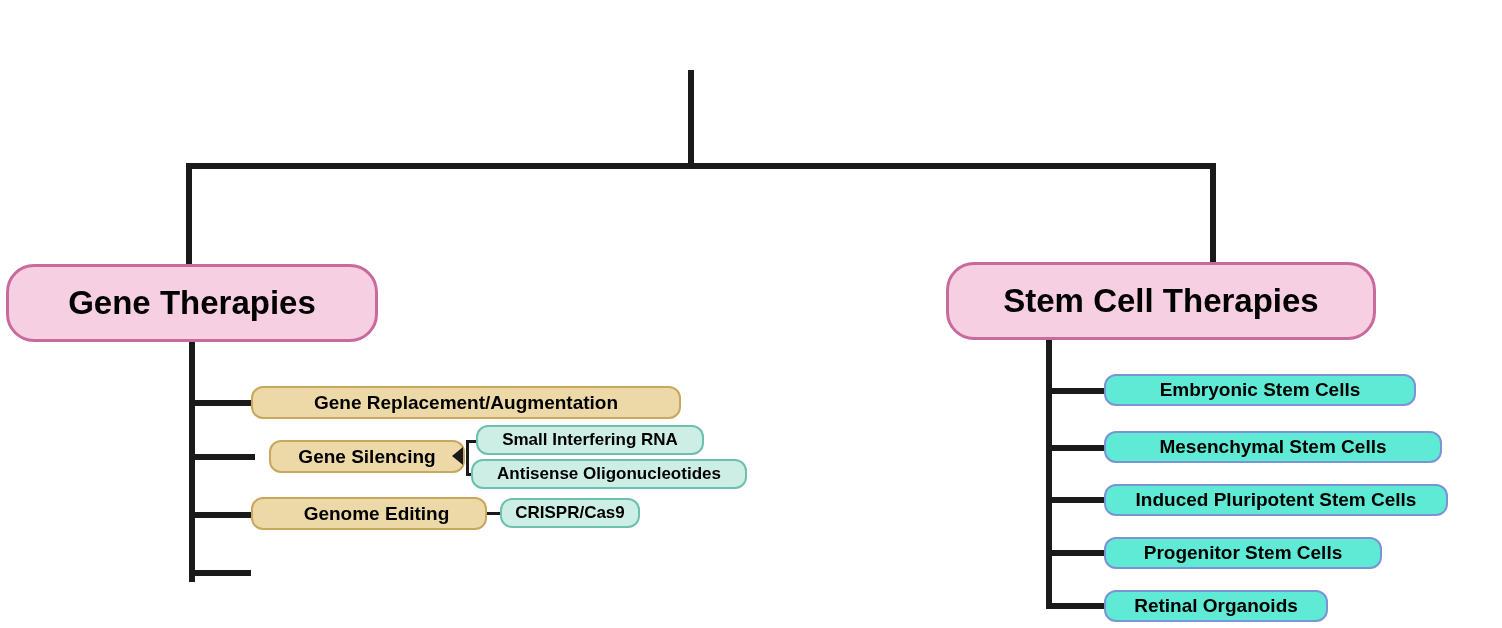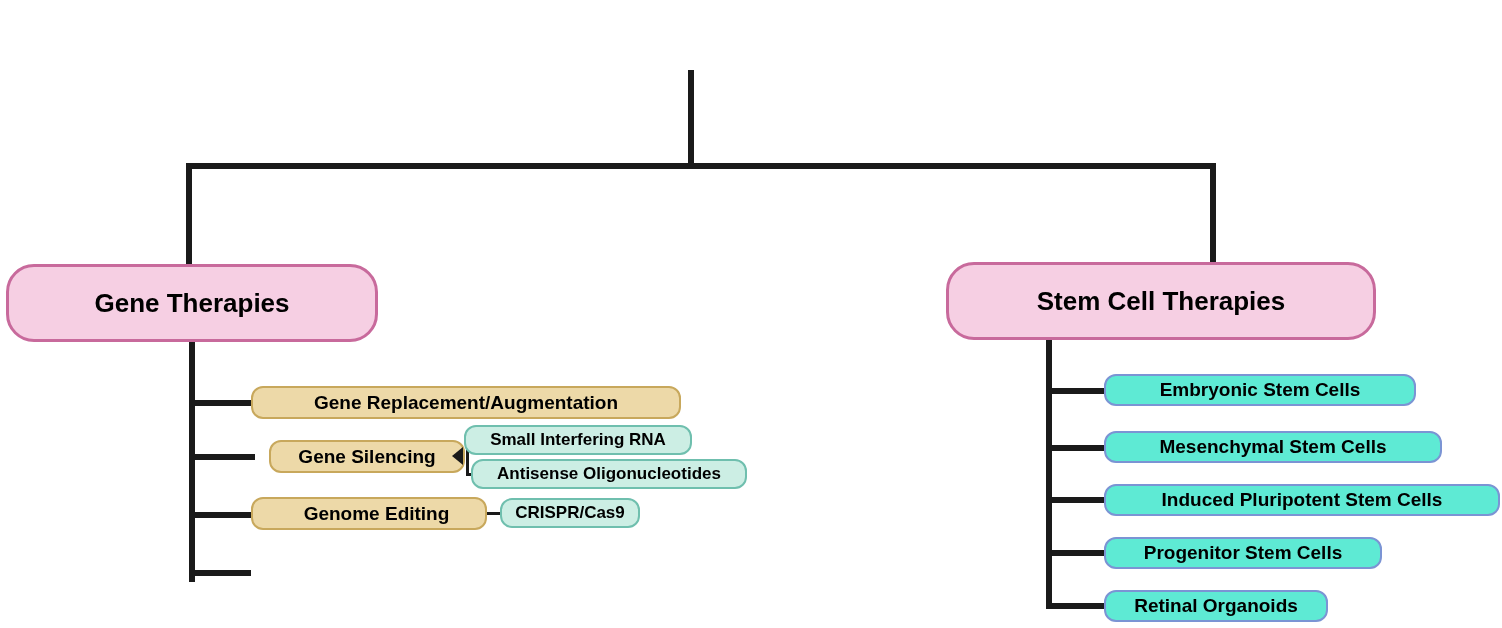--- a/index.html
+++ b/index.html
@@ -37,21 +37,21 @@
     background: #8c2b30;
     border: 3px solid #6f1f24;
     border-radius: 14px;
     color: #ffffff;
     font-size: 33px;
     letter-spacing: 0.2px;
   }
   
   .branch-head {
     border-radius: 28px;
-    font-size: 26px;
+    font-size: 33px;
     background: #f6cfe3;
     border: 3px solid #c86a9c;
   }
   #gene-therapies-node {
     left: 6px;
     top: 264px;
     width: 372px;
     height: 78px;
   }
   #stem-cell-therapies-node {
@@ -132,32 +132,32 @@
 
   <div class="node tan-node" style="left:251px; top:386px; width:430px;">Gene Replacement/Augmentation</div>
   <div class="node tan-node" style="left:269px; top:440px; width:196px;">Gene Silencing</div>
   <div class="node tan-node" style="left:251px; top:497px; width:236px;padding-left:15px;">Genome Editing</div>
 
   <div class="arrow" style="left:452px; top:447px;"></div>
   <div class="thin-line v" style="left:466px; top:441px; height:34px;"></div>
   <div class="thin-line" style="left:466px; top:440px; width:12px;"></div>
   <div class="thin-line" style="left:466px; top:473px; width:12px;"></div>
 
-  <div class="node teal-node" style="left:464px; top:425px; width:228px;">Small Interfering RNA</div>
+  <div class="node teal-node" style="left:476px; top:425px; width:228px;">Small Interfering RNA</div>
   <div class="node teal-node" style="left:471px; top:459px; width:276px;">Antisense Oligonucleotides</div>
 
   <div class="thin-line" style="left:487px; top:512px; width:16px;"></div>
   <div class="node teal-node" style="left:500px; top:498px; width:140px;">CRISPR/Cas9</div>
 
   <div class="line v" style="left:1046px; top:340px; height:268px;"></div>
   <div class="line h" style="left:1046px; top:388px; width:58px;"></div>
   <div class="line h" style="left:1046px; top:445px; width:58px;"></div>
   <div class="line h" style="left:1046px; top:497px; width:58px;"></div>
   <div class="line h" style="left:1046px; top:550px; width:58px;"></div>
   <div class="line h" style="left:1046px; top:603px; width:58px;"></div>
 
   <div class="node blue-node" style="left:1104px; top:374px; width:312px;">Embryonic Stem Cells</div>
   <div class="node blue-node" style="left:1104px; top:431px; width:338px;">Mesenchymal Stem Cells</div>
-  <div class="node blue-node" style="left:1104px; top:484px; width:396px;">Induced Pluripotent Stem Cells</div>
+  <div class="node blue-node" style="left:1104px; top:484px; width:344px;">Induced Pluripotent Stem Cells</div>
   <div class="node blue-node" style="left:1104px; top:537px; width:278px;">Progenitor Stem Cells</div>
   <div class="node blue-node" style="left:1104px; top:590px; width:224px;">Retinal Organoids</div>
 
 </div>
 
 </body></html>

